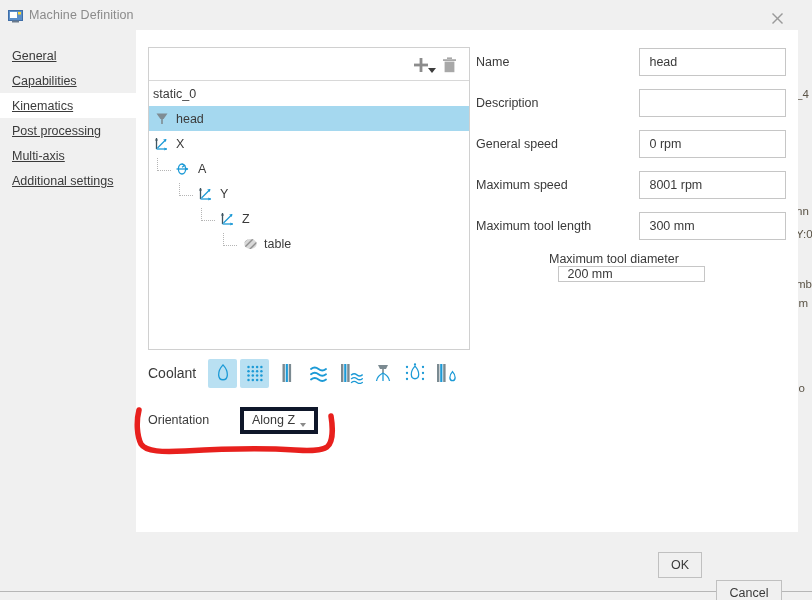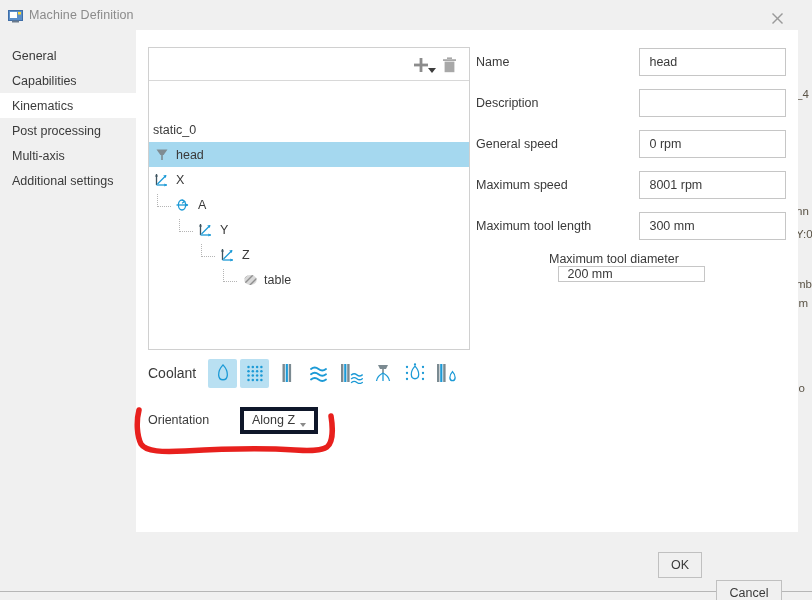--- a/index.html
+++ b/index.html
@@ -90,20 +90,21 @@
     width: 136px; height: 502px;
     background: #f0f0f0;
   }
   .nav-item {
     position: absolute; left: 0;
     width: 136px; height: 25px;
     font-size: 12.5px; color: #3a3a3a;
     padding-left: 12px;
     display: flex; align-items: center;
     white-space: nowrap;
+    text-decoration: underline;
   }
   .nav-item.active { background: #ffffff; }
 
   
   .content {
     position: absolute; left: 136px; top: 30px;
     width: 662px; height: 502px;
     background: #ffffff;
   }
 
@@ -139,21 +140,20 @@
     position: absolute; left: 0; top: 33px;
     width: 320px; height: 268px;
     background: #ffffff;
   }
   .tnode {
     position: absolute; left: 0;
     width: 320px; height: 25px;
     display: flex; align-items: center;
     font-size: 12.5px; color: #3a3a3a;
     white-space: nowrap;
-    margin-top: 36px;
   }
   .tnode.sel { background: #a5d8ef; }
   .tnode .ticon {
     width: 18px; height: 18px;
     margin-right: 5px;
     display: inline-flex; align-items: center; justify-content: center;
     flex: 0 0 auto;
   }
   .elbow {
     position: absolute;

